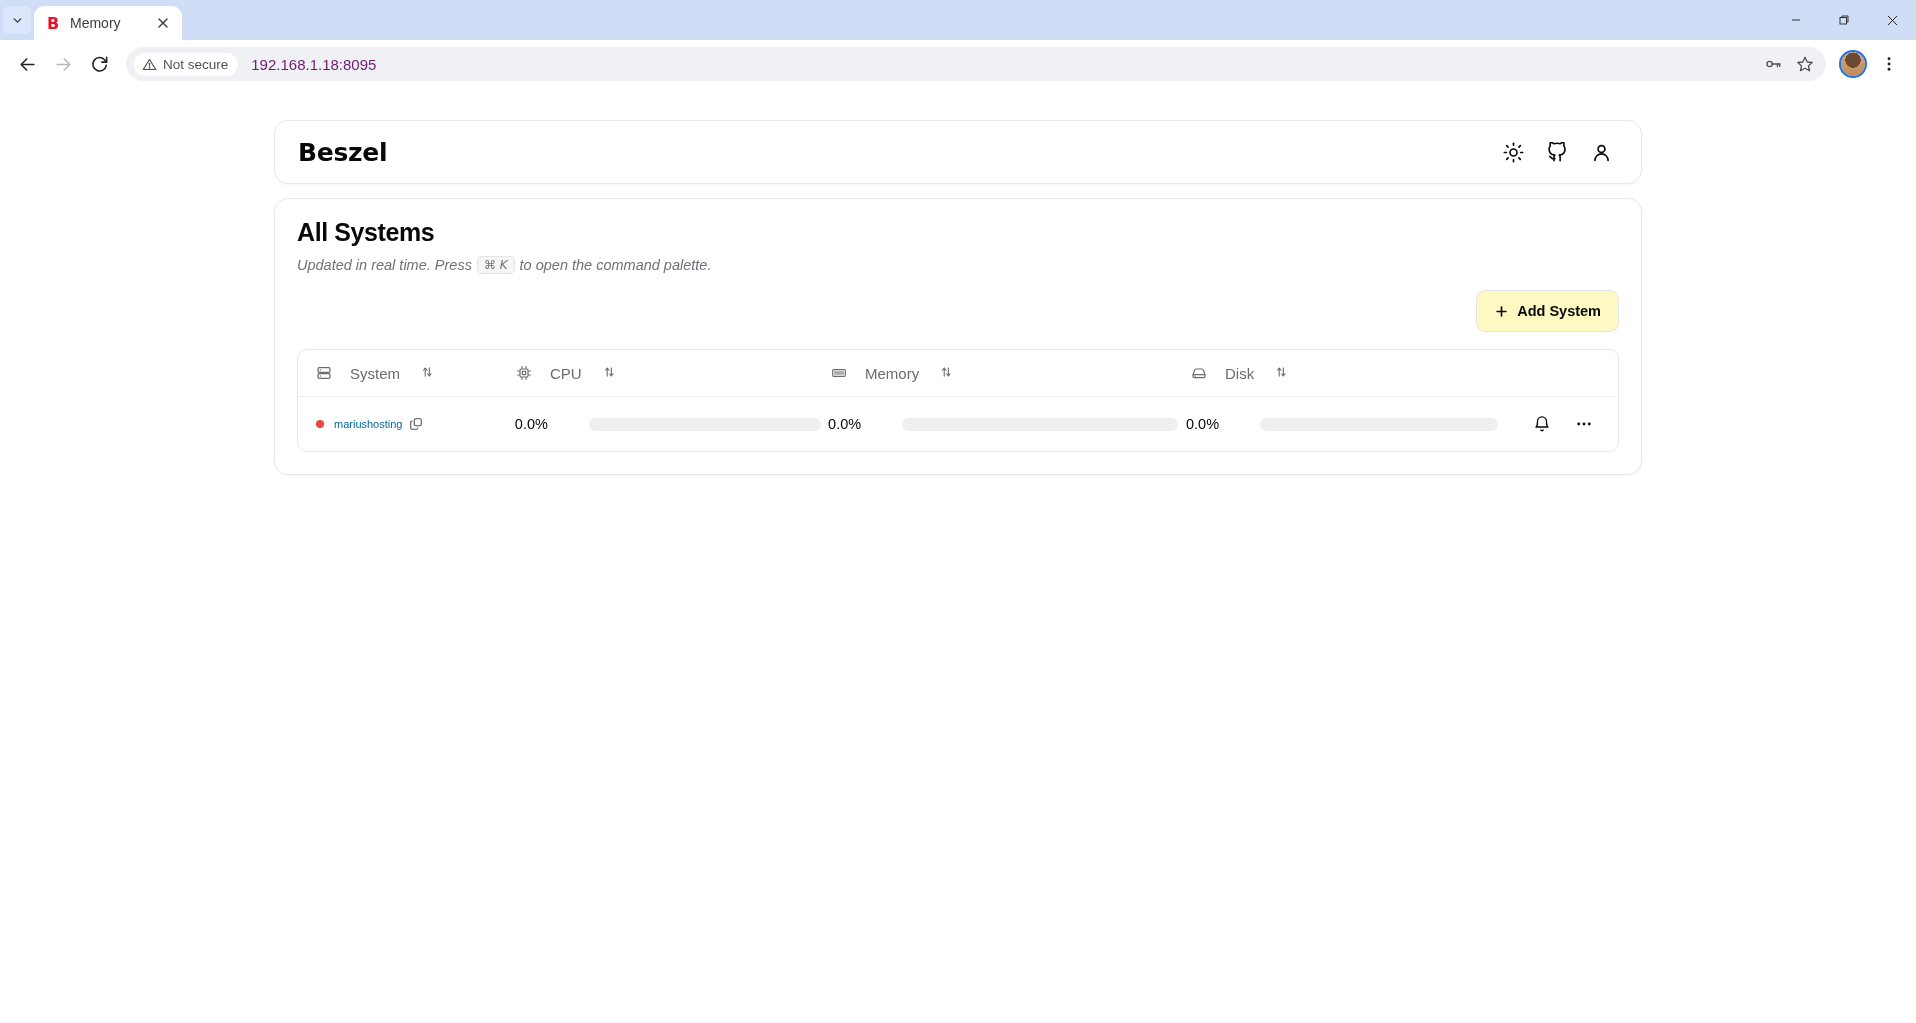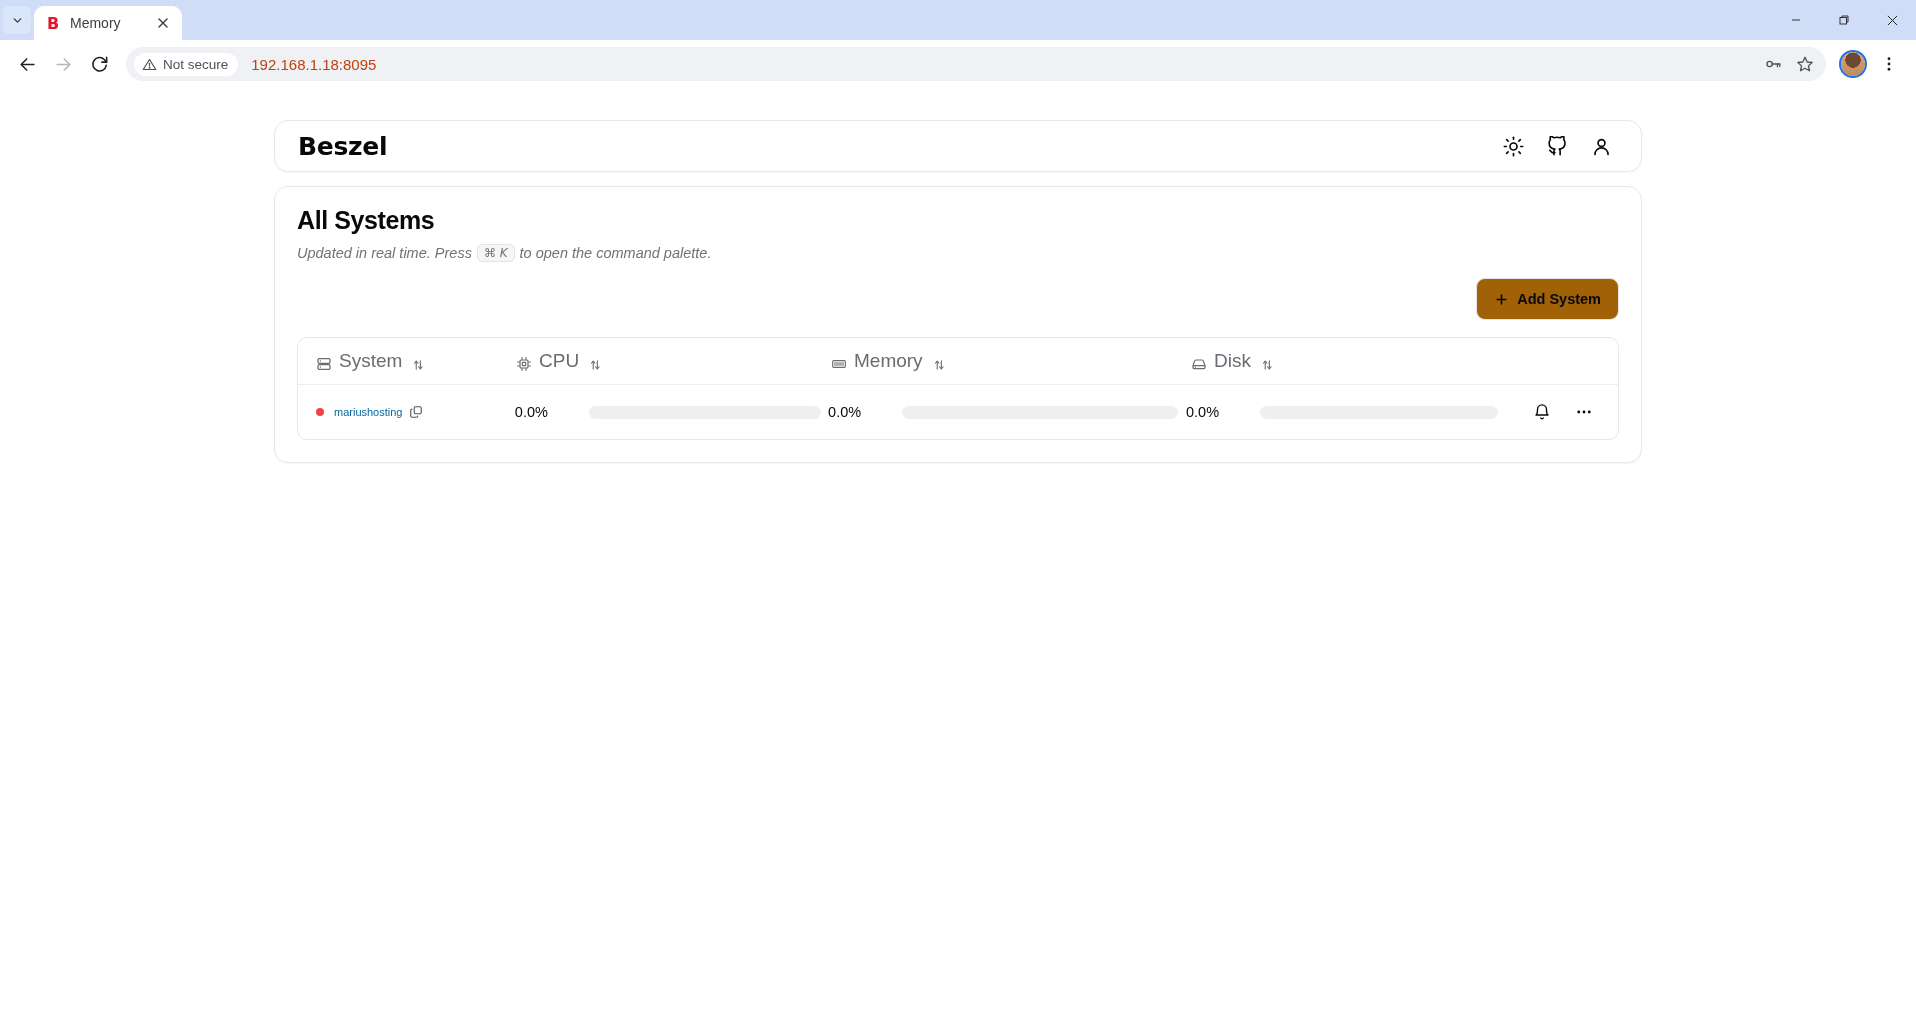--- a/index.html
+++ b/index.html
@@ -77,21 +77,21 @@
     padding: 0 14px; gap: 7px;
     position: relative;
   }
   .notsecure {
     display: flex; align-items: center; gap: 6px;
     background: #ffffff; border-radius: 14px;
     padding: 4px 10px 4px 8px;
     margin-left: -6px;
   }
   .notsecure-label { font-size: 13.5px; color: #4e5256; white-space: nowrap; }
-  .omnibox-url { font-size: 15px; color: #c2410c; margin-left: 6px; }
+  .omnibox-url { font-size: 15px; color: #701a75; margin-left: 6px; }
   .omni-right {
     position: absolute; right: 6px; top: 0; height: 34px;
     display: flex; align-items: center; gap: 2px;
   }
   .omni-icon {
     width: 30px; height: 30px; border-radius: 50%;
     display: flex; align-items: center; justify-content: center;
   }
   .avatar-ring {
     width: 28px; height: 28px; border-radius: 50%;
@@ -111,21 +111,21 @@
   .container { width: 1368px; margin: 0 auto; }
 
   .card {
     background: #ffffff;
     border: 1px solid #e8e8ea;
     border-radius: 14px;
     box-shadow: 0 1px 2px rgba(16,24,40,0.04);
   }
 
   .header-card {
-    height: 52px;
+    height: 64px;
     display: flex; align-items: center;
     padding: 0 22px 0 23px;
     margin-bottom: 14px;
     justify-content: space-between;
   }
   .logo {
     font-family: "DejaVu Sans", sans-serif;
     font-size: 25px; font-weight: bold;
     color: #09090b; letter-spacing: -0.3px;
   }
@@ -167,41 +167,41 @@
     background: #fff; padding: 0 14px;
     font-size: 15px; color: #09090b;
     font-family: "Liberation Sans", sans-serif;
     outline: none;
   }
   .filter-input::placeholder { color: #8d8d95; }
   .add-btn {
     margin-left: auto;
     height: 42px; padding: 0 17px;
     border: 1px solid #e4e4e7; border-radius: 9px;
-    background: #a16207;
+    background: #fef9c3;
     display: flex; align-items: center; gap: 8px;
     font-size: 14.5px; font-weight: bold; color: #09090b;
     font-family: "Liberation Sans", sans-serif;
     cursor: pointer;
   }
 
   .table-wrap {
     margin-top: 17px;
     border: 1px solid #e8e8ea; border-radius: 10px;
     overflow: hidden; background: #fff;
   }
   .thead {
     display: flex; align-items: center;
     height: 47px;
     border-bottom: 1px solid #eeeef0;
     padding: 0 18px;
   }
   .th {
-    display: flex; align-items: flex-end; gap: 7px;
-    font-size: 19px; color: #6b6b72;
+    display: flex; align-items: flex-start; gap: 18px;
+    font-size: 15px; color: #6b6b72;
   }
   .th .sort { margin-left: 2px; color: #6b6b72; }
 
   .col-system { width: 200px; }
   .col-cpu    { width: 315px; }
   .col-mem    { width: 360px; }
   .col-disk   { flex: 1; }
 
   .trow {
     display: flex; align-items: center;

